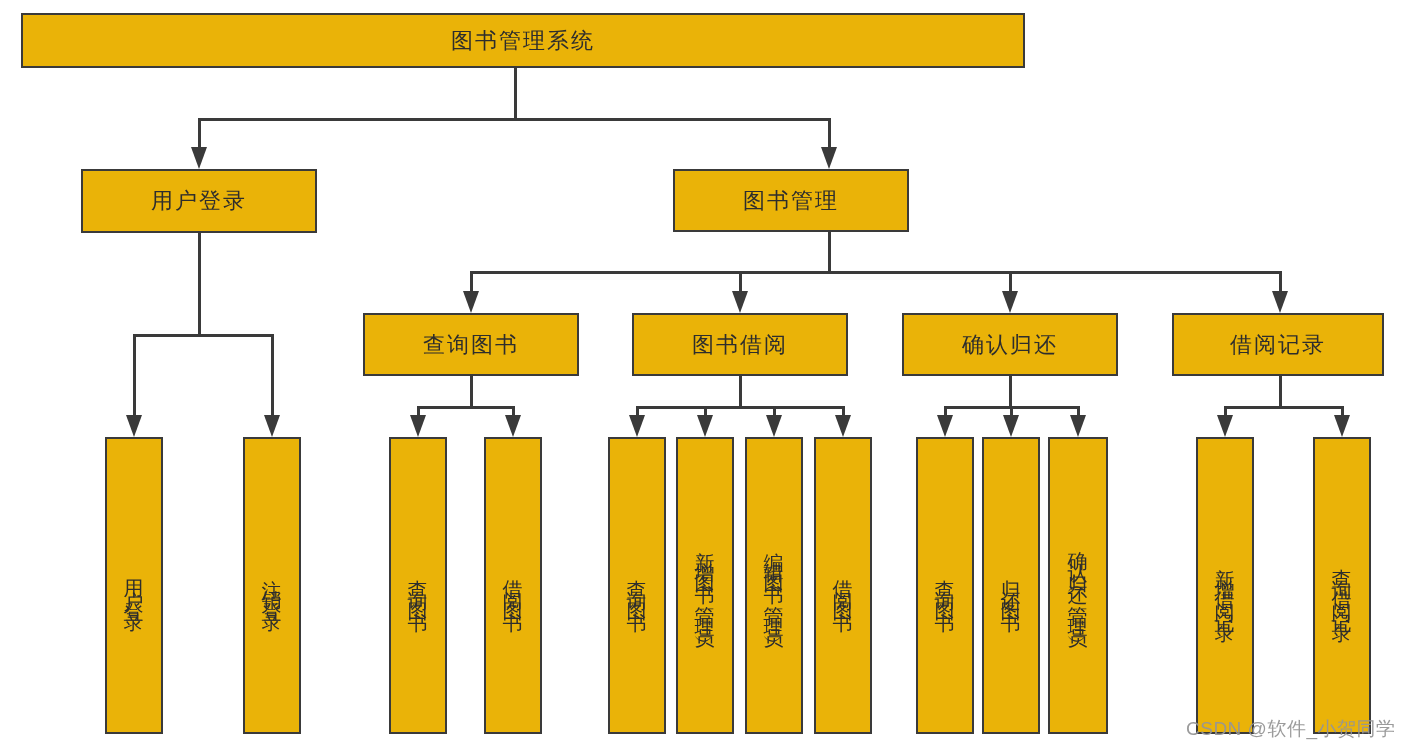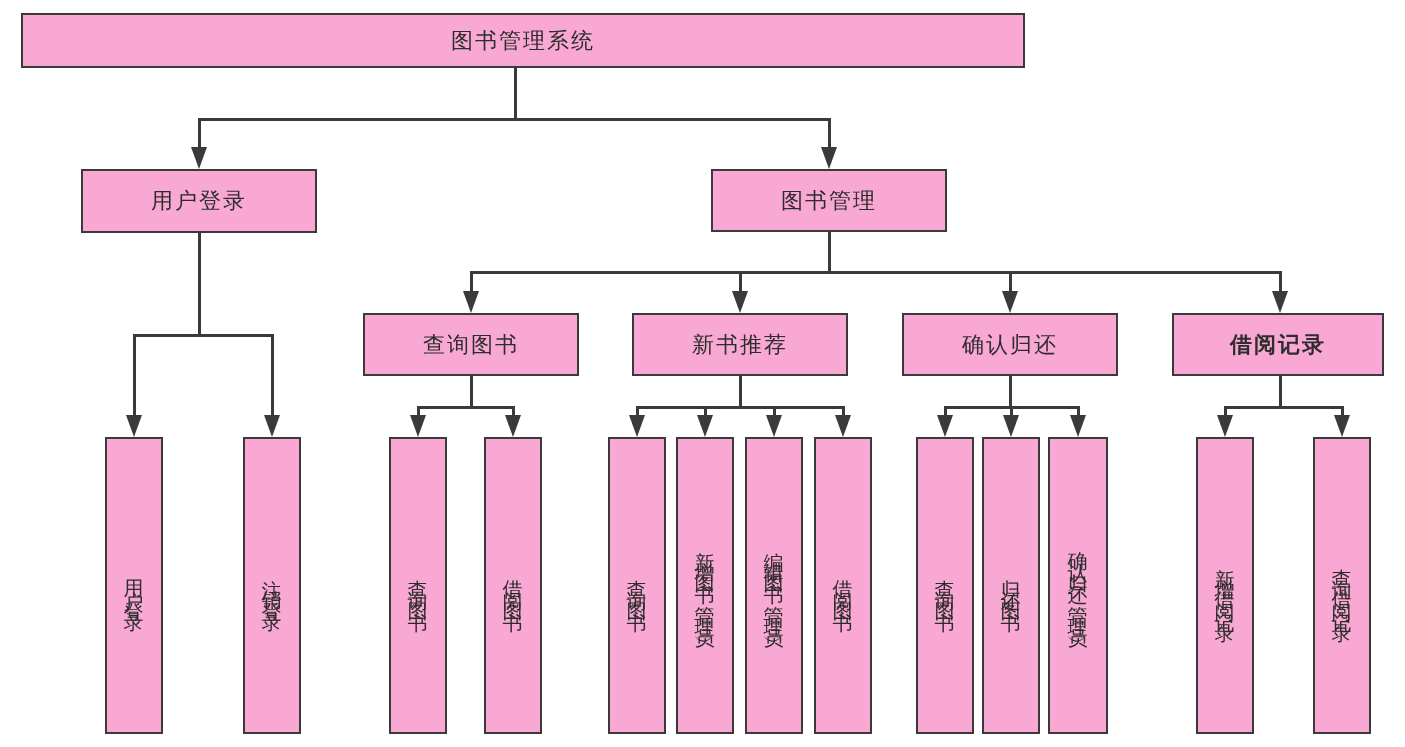--- a/index.html
+++ b/index.html
@@ -7,21 +7,21 @@
     position: relative;
     width: 1405px;
     height: 747px;
     background: #ffffff;
     overflow: hidden;
     font-family: "Liberation Sans", "DejaVu Sans", sans-serif;
   }
   .box {
     position: absolute;
     box-sizing: border-box;
-    background: #f9a8d4;
+    background: #eab308;
     border: 2.5px solid #3a3a3a;
     display: flex;
     align-items: center;
     justify-content: center;
     color: #2d2d2d;
   }
   .h-label { font-size: 22px; letter-spacing: 2px; white-space: nowrap; }
   .v-label {
     writing-mode: vertical-rl;
     text-orientation: mixed;
@@ -35,25 +35,25 @@
   .ah {
     position: absolute;
     width: 0; height: 0;
     border-left: 8px solid transparent;
     border-right: 8px solid transparent;
     border-top: 22px solid #3a3a3a;
   }
   
   #b-root   { left: 21px;  top: 13px;  width: 1004px; height: 55px; }
   #b-login  { left: 81px;  top: 169px; width: 236px;  height: 64px; }
-  #b-mgmt   { left: 711px; top: 169px; width: 236px;  height: 63px; }
+  #b-mgmt   { left: 673px; top: 169px; width: 236px;  height: 63px; }
   #b-rec    { left: 363px; top: 313px; width: 216px;  height: 63px; }
   #b-borrow { left: 632px; top: 313px; width: 216px;  height: 63px; }
   #b-cur    { left: 902px; top: 313px; width: 216px;  height: 63px; }
-  #b-hist   { left: 1172px;top: 313px; width: 212px;  height: 63px; font-weight: bold; }
+  #b-hist   { left: 1172px;top: 313px; width: 212px;  height: 63px; }
   .leaf { top: 437px; height: 297px; width: 58px; }
   #l-login  { left: 105px; }
   #l-logout { left: 243px; }
   #l-q1     { left: 389px; }
   #l-b1     { left: 484px; }
   #l-q2     { left: 608px; }
   #l-add    { left: 676px; }
   #l-edit   { left: 745px; }
   #l-b2     { left: 814px; }
   #l-q3     { left: 916px; }
@@ -134,21 +134,21 @@
   <div class="vl" style="left:1340.5px; top:407px; height:12px;"></div>
   <div class="ah" style="left:1217px; top:415px;"></div>
   <div class="ah" style="left:1334px; top:415px;"></div>
 
   <div class="box h-label" id="b-root">图书管理系统</div>
 
   <div class="box h-label" id="b-login">用户登录</div>
   <div class="box h-label" id="b-mgmt">图书管理</div>
 
   <div class="box h-label" id="b-rec">查询图书</div>
-  <div class="box h-label" id="b-borrow">新书推荐</div>
+  <div class="box h-label" id="b-borrow">图书借阅</div>
   <div class="box h-label" id="b-cur">确认归还</div>
   <div class="box h-label" id="b-hist">借阅记录</div>
 
   <div class="box v-label leaf" id="l-login">用户登录</div>
   <div class="box v-label leaf" id="l-logout">注销登录</div>
 
   <div class="box v-label leaf" id="l-q1">查询图书</div>
   <div class="box v-label leaf" id="l-b1">借阅图书</div>
 
   <div class="box v-label leaf" id="l-q2">查询图书</div>
@@ -156,13 +156,14 @@
   <div class="box v-label leaf" id="l-edit">编辑图书（管理员）</div>
   <div class="box v-label leaf" id="l-b2">借阅图书</div>
 
   <div class="box v-label leaf" id="l-q3">查询图书</div>
   <div class="box v-label leaf" id="l-ret">归还图书</div>
   <div class="box v-label leaf" id="l-conf">确认归还（管理员）</div>
 
   <div class="box v-label leaf" id="l-addr">新增借阅记录</div>
   <div class="box v-label leaf" id="l-qr">查询借阅记录</div>
 
+  <div class="watermark">CSDN @软件_小贺同学</div>
 </div>
 
 </body></html>

